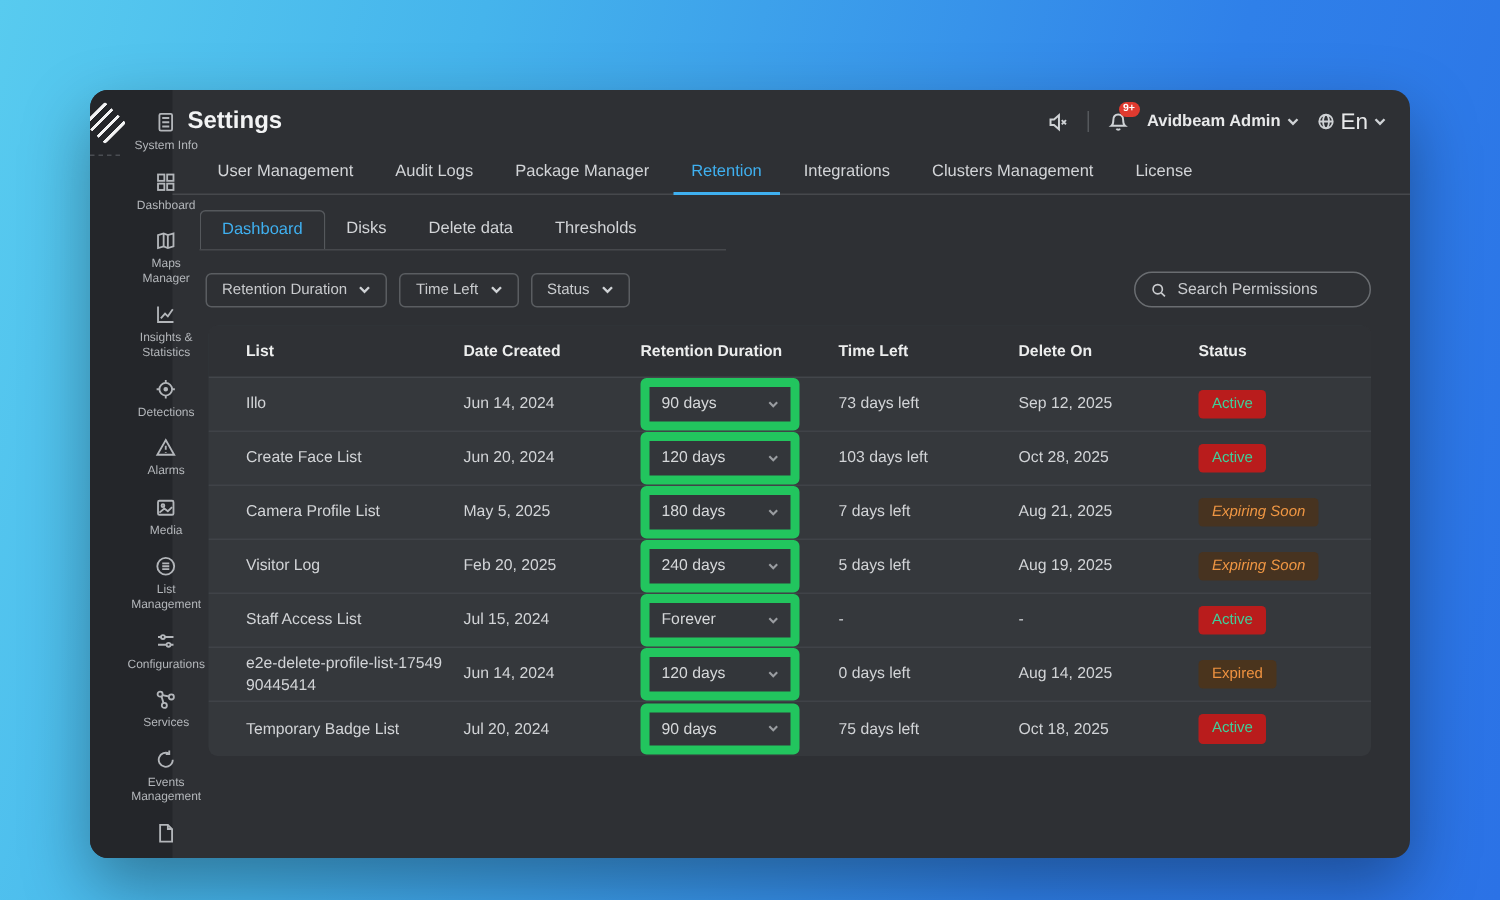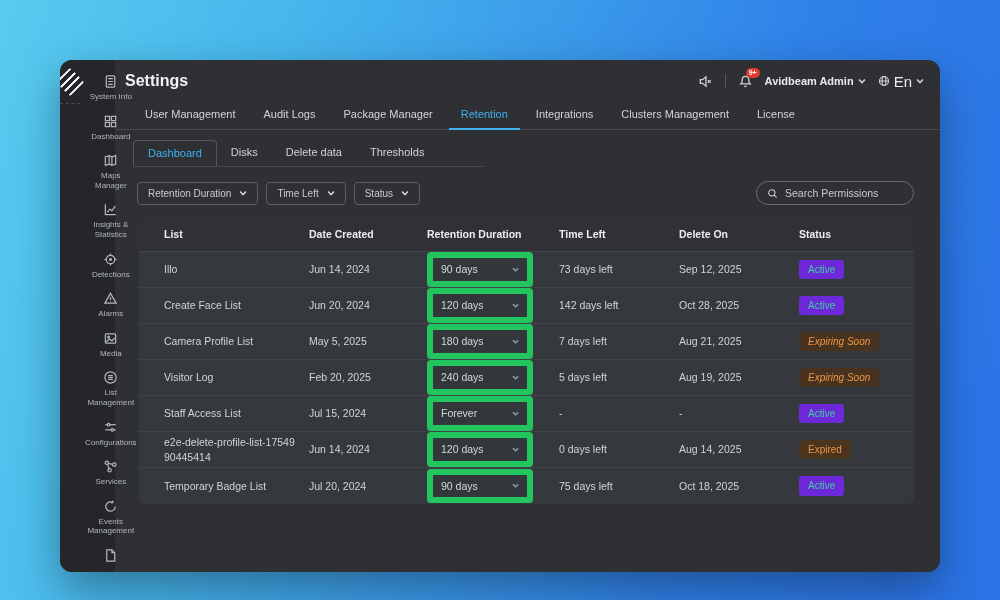--- a/index.html
+++ b/index.html
@@ -99,21 +99,21 @@
   .t-body .t-row:last-child { border-bottom:none; }
   .select {
     display:flex; align-items:center; justify-content:space-between;
     border:6px solid #22c55e; border-radius:4px; padding:4px 8px; width:106px;
     color:#d6d8da; font-size:10.5px; cursor:pointer; background:#33363a;
   }
   .select .chev { width:7px; height:7px; stroke:#9a9da1; }
   .badge {
     display:inline-block; padding:3px 9px; border-radius:3px; font-size:10px;
   }
-  .badge-active  { background:#6d28d9; color:#3fcf9a; }
+  .badge-active  { background:#b91c1c; color:#3fcf9a; }
   .badge-warning { background:#473320; color:#ef9643;font-style:italic; }
   .badge-expired { background:#4a341d; color:#ef9240; }
 </style>
 </head>
 <body>
 
 <div class="app-window">
 
   <div class="sidebar">
     <div class="logo-wrap">
@@ -358,21 +358,21 @@
             <span class="t-cell">Create Face List</span>
             <span class="t-cell">Jun 20, 2024</span>
             <span class="t-cell">
                 <span class="select">
                   <span>120 days</span>
                   <svg class="chev" viewBox="0 0 8 8">
                     <polyline points="1,2.5 4,5.5 7,2.5"></polyline>
                   </svg>
                 </span>
               </span>
-            <span class="t-cell">142 days left</span>
+            <span class="t-cell">103 days left</span>
             <span class="t-cell">Oct 28, 2025</span>
             <span class="t-cell"><span class="badge badge-active">Active</span></span>
           </div>
 
           <div class="t-row">
             <span class="t-cell">Camera Profile List</span>
             <span class="t-cell">May 5, 2025</span>
             <span class="t-cell">
                 <span class="select">
                   <span>180 days</span>

